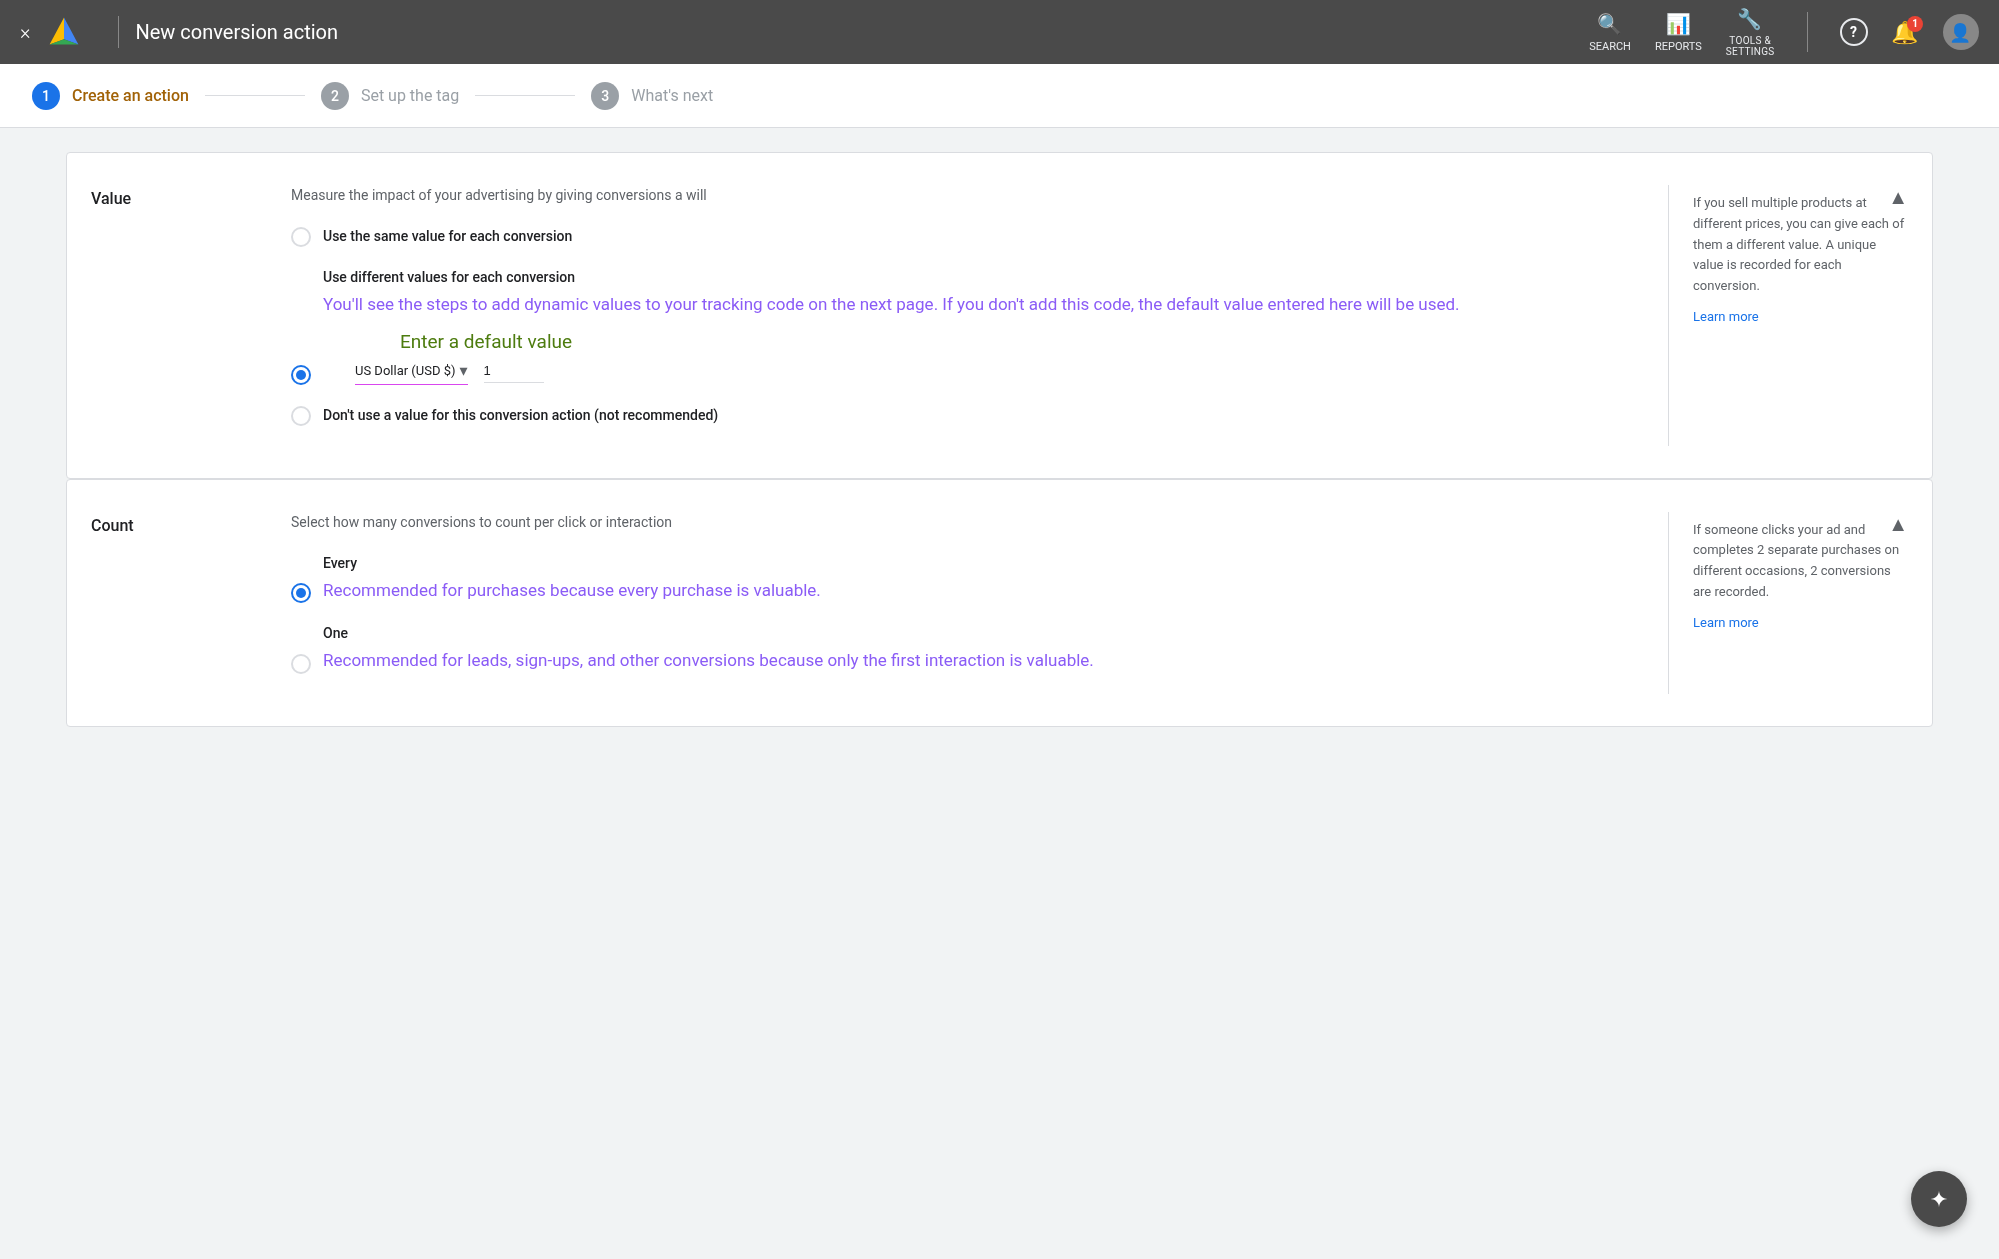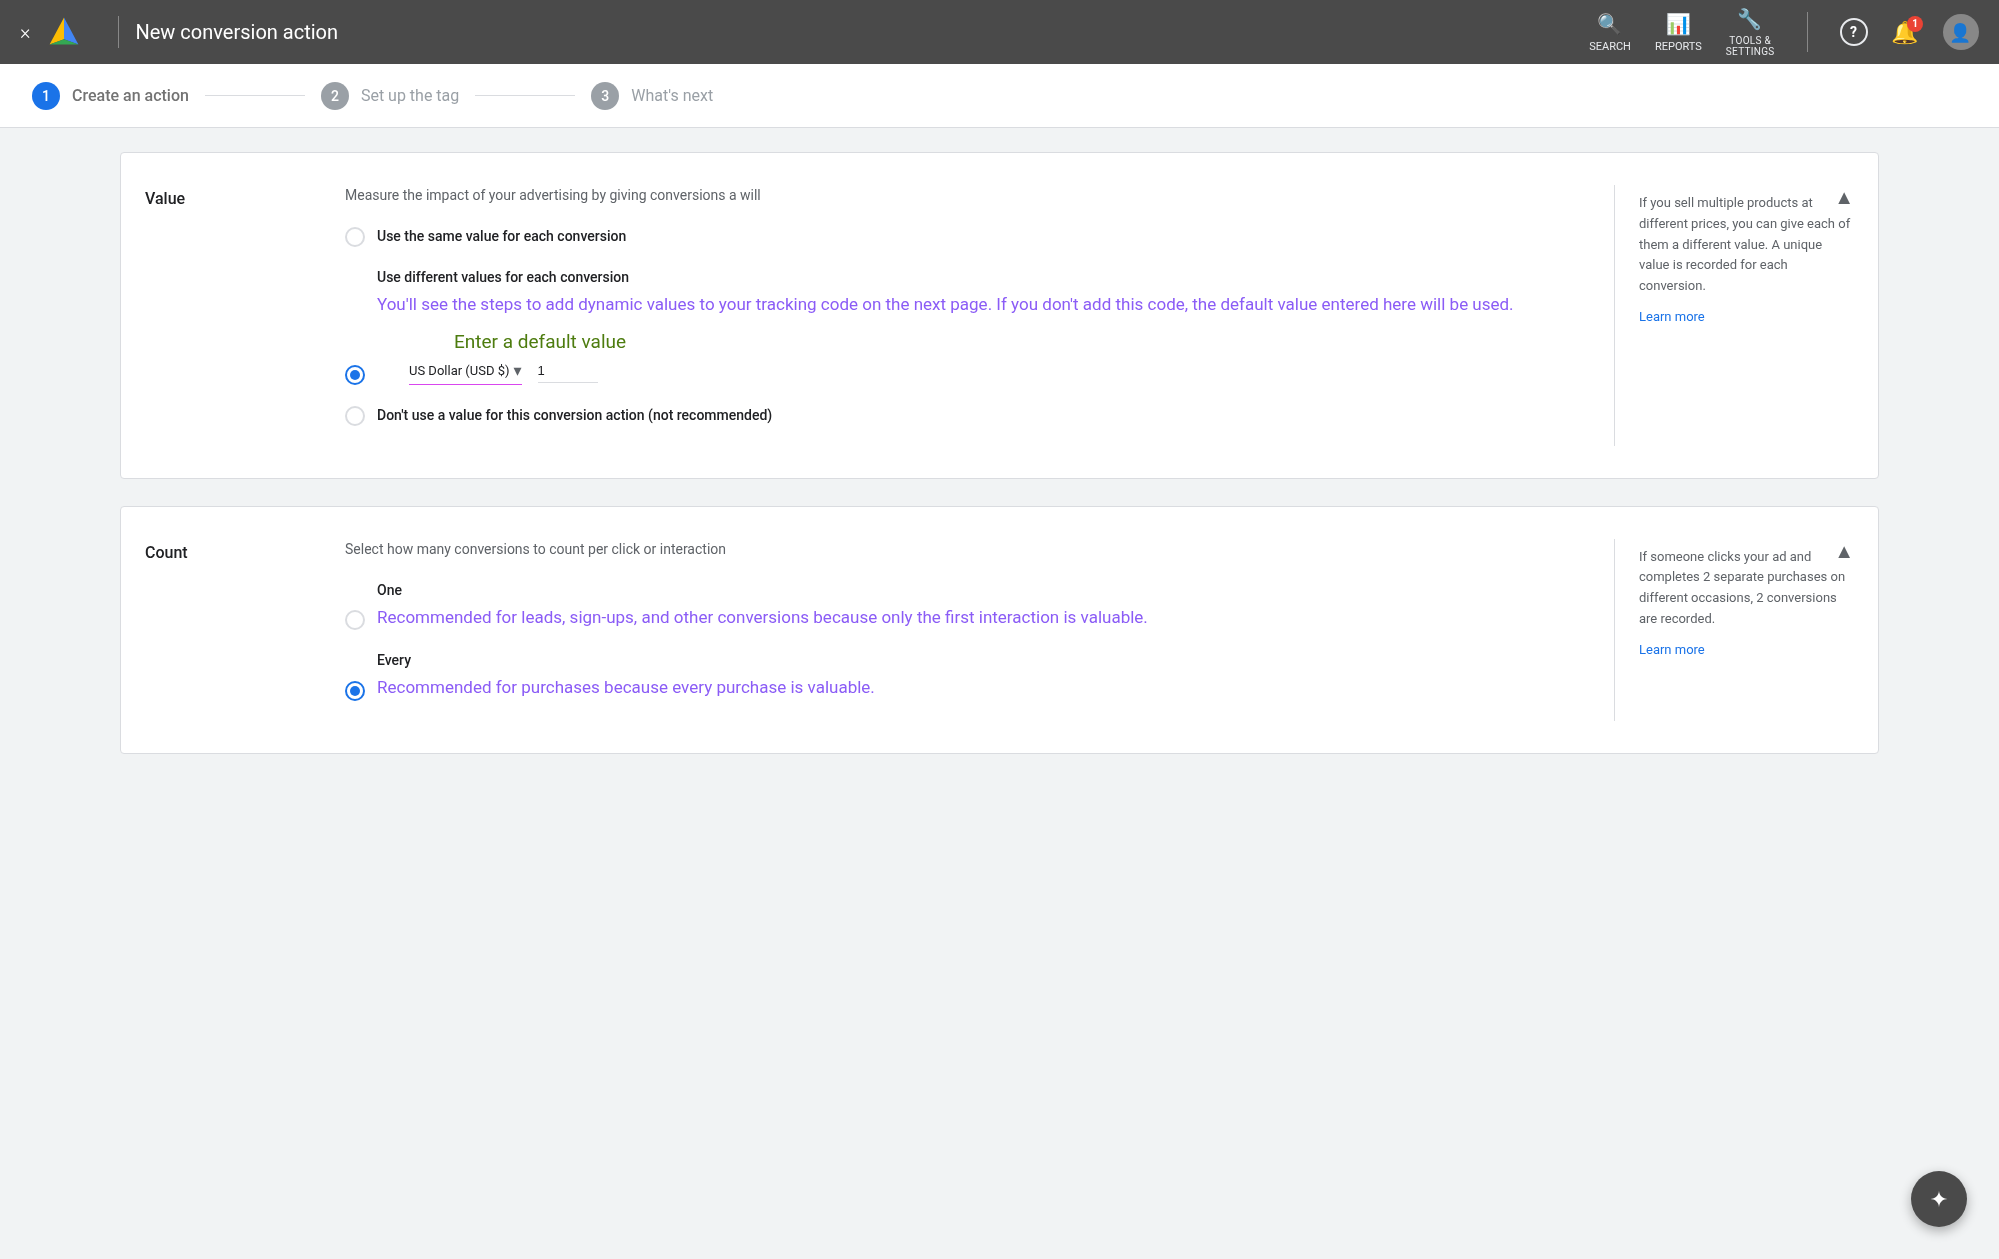--- a/index.html
+++ b/index.html
@@ -128,39 +128,39 @@
       background: #1a73e8;
       color: white;
     }
     .step-circle.inactive {
       background: #9aa0a6;
       color: white;
     }
     .step-label {
       font-size: 16px;
       font-weight: 500;
-      color: #737373;
+      color: #a16207;
     }
     .step-label.inactive {
       color: #9aa0a6;
       font-weight: 400;
     }
     .step-connector {
       height: 1px;
       width: 100px;
       background: #dadce0;
       margin: 0 16px;
     }
 
     
     .main-content {
-      padding: 24px 120px;
+      padding: 24px 66px;
       display: flex;
       flex-direction: column;
-      gap: 27px;
+      gap: 0;
     }
 
     
     .card {
       background: white;
       border: 1px solid #dadce0;
       border-radius: 4px;
       display: flex;
       padding: 32px 24px;
       gap: 0;
@@ -433,34 +433,34 @@
       <a class="learn-more-link">Learn more</a>
     </div>
   </div>
 
   <div class="card">
     <div class="card-label-col">Count</div>
     <div class="card-content-col">
       <p class="section-desc">Select how many conversions to count per click or interaction</p>
 
       <div class="radio-option">
+        <div class="radio-circle selected"></div>
+        <div>
+          <span class="radio-label">Every</span>
+          <p class="radio-sublabel">Recommended for purchases because every purchase is valuable.</p>
+        </div>
+      </div>
+
+      <div class="radio-option">
         <div class="radio-circle"></div>
         <div>
           <span class="radio-label">One</span>
           <p class="radio-sublabel">Recommended for leads, sign-ups, and other conversions because only the first interaction is valuable.</p>
         </div>
       </div>
-
-      <div class="radio-option">
-        <div class="radio-circle selected"></div>
-        <div>
-          <span class="radio-label">Every</span>
-          <p class="radio-sublabel">Recommended for purchases because every purchase is valuable.</p>
-        </div>
-      </div>
     </div>
     <div class="card-help-col">
       <span class="card-collapse-btn">▲</span>
       <p class="help-text">If someone clicks your ad and completes 2 separate purchases on different occasions, 2 conversions are recorded.</p>
       <a class="learn-more-link">Learn more</a>
     </div>
   </div>
 
 </div>
 

